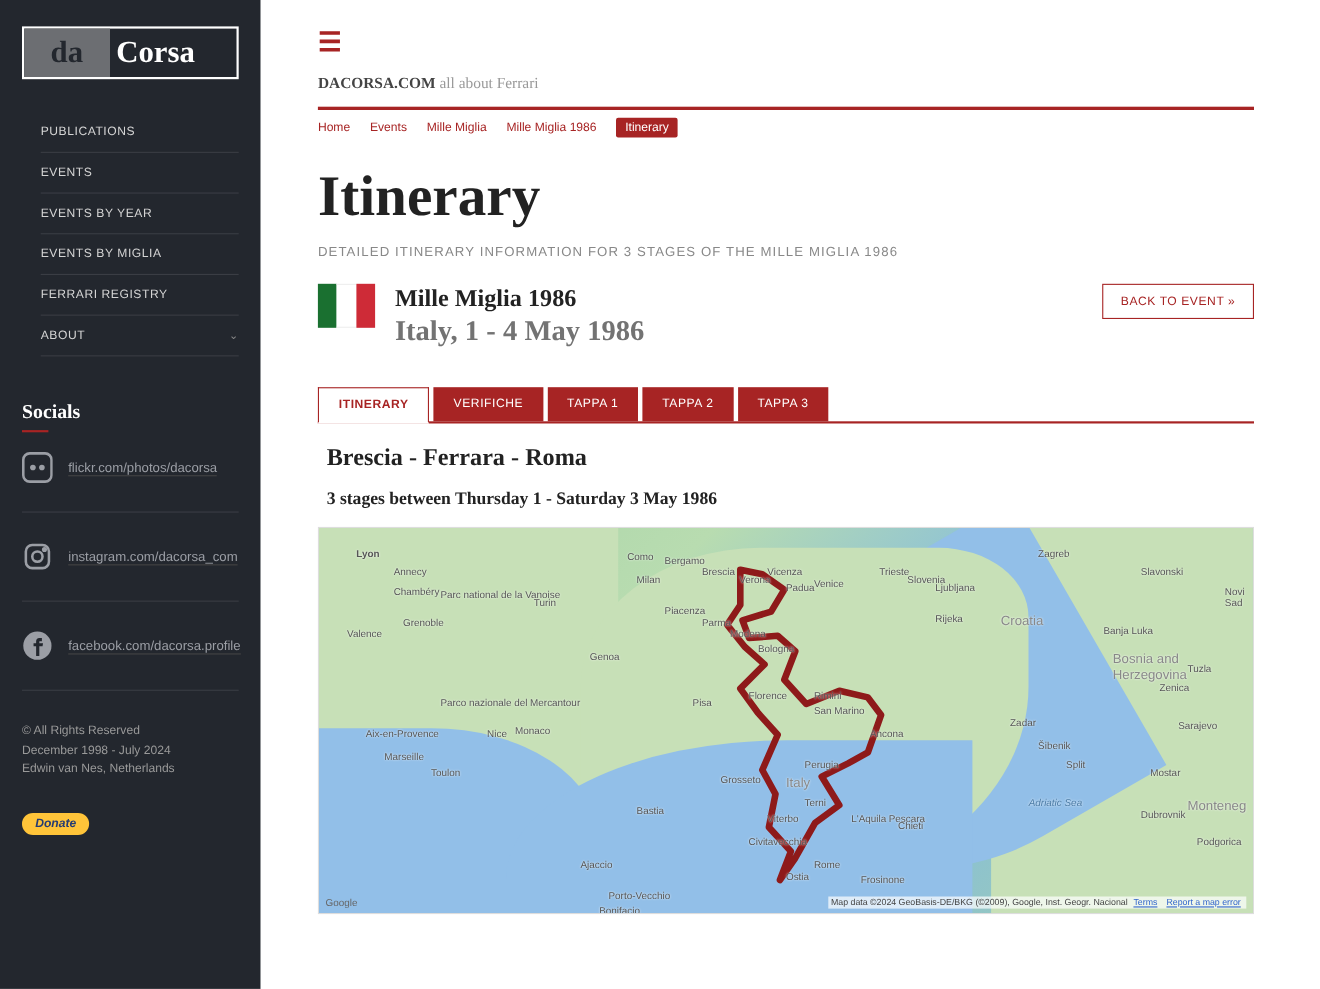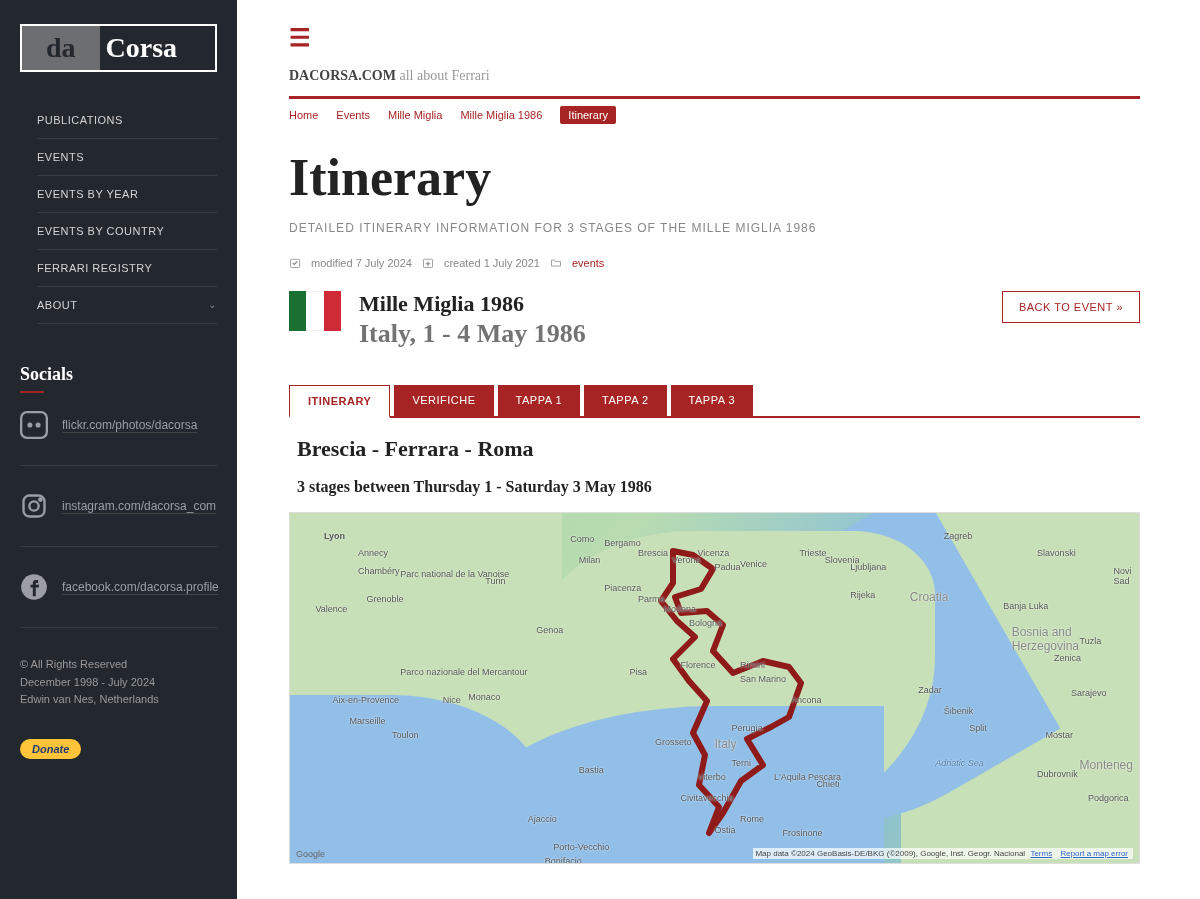--- a/index.html
+++ b/index.html
@@ -70,21 +70,21 @@
 <div class="layout">
   <aside class="sidebar">
     <div class="logo">
       <span class="logo-da">da</span>
       <span class="logo-corsa">Corsa</span>
     </div>
     <ul class="nav">
       <li class="nav-item"><span>PUBLICATIONS</span></li>
       <li class="nav-item"><span>EVENTS</span></li>
       <li class="nav-item"><span>EVENTS BY YEAR</span></li>
-      <li class="nav-item"><span>EVENTS BY COUNTRY</span></li>
+      <li class="nav-item"><span>EVENTS BY MIGLIA</span></li>
       <li class="nav-item"><span>FERRARI REGISTRY</span></li>
       <li class="nav-item"><span>ABOUT</span><span class="chev">⌄</span></li>
     </ul>
     <div class="socials-heading">Socials</div>
     <div class="socials-underline"></div>
 
     <div class="social-row">
       <span class="social-icon">
         <svg viewBox="0 0 24 24" fill="currentColor">
             <rect x="1" y="1" width="22" height="22" rx="5" fill="none" stroke="currentColor" stroke-width="2"></rect>
@@ -133,42 +133,20 @@
       <span class="crumb">Home</span>
       <span class="crumb">Events</span>
       <span class="crumb">Mille Miglia</span>
       <span class="crumb">Mille Miglia 1986</span>
       <span class="crumb-active">Itinerary</span>
     </nav>
 
     <h1 class="page-title">Itinerary</h1>
     <div class="page-sub">DETAILED ITINERARY INFORMATION FOR 3 STAGES OF THE MILLE MIGLIA 1986</div>
 
-    <div class="meta-row">
-      <span class="meta-icon">
-        <svg viewBox="0 0 16 16" fill="#888">
-            <rect x="2" y="3" width="12" height="11" rx="1" fill="none" stroke="#888"></rect>
-            <path d="M5 8l2 2 4-4" fill="none" stroke="#888" stroke-width="1.5"></path>
-          </svg>
-      </span>
-      <span>modified 7 July 2024</span>
-      <span class="meta-icon">
-        <svg viewBox="0 0 16 16" fill="#888">
-            <rect x="2" y="3" width="12" height="11" rx="1" fill="none" stroke="#888"></rect>
-            <path d="M8 6v6M5 9h6" stroke="#888" stroke-width="1.5"></path>
-          </svg>
-      </span>
-      <span>created 1 July 2021</span>
-      <span class="meta-icon">
-        <svg viewBox="0 0 16 16" fill="#888">
-            <path d="M2 4h4l1 2h7v6H2z" fill="none" stroke="#888"></path>
-          </svg>
-      </span>
-      <span class="cat-link">events</span>
-    </div>
 
     <div class="event-header">
       <div class="flag">
         <div class="flag-g"></div>
           <div class="flag-w"></div>
           <div class="flag-r"></div>
       </div>
       <div class="event-titles">
         <h2>Mille Miglia 1986</h2>
         <h3>Italy, 1 - 4 May 1986</h3>

